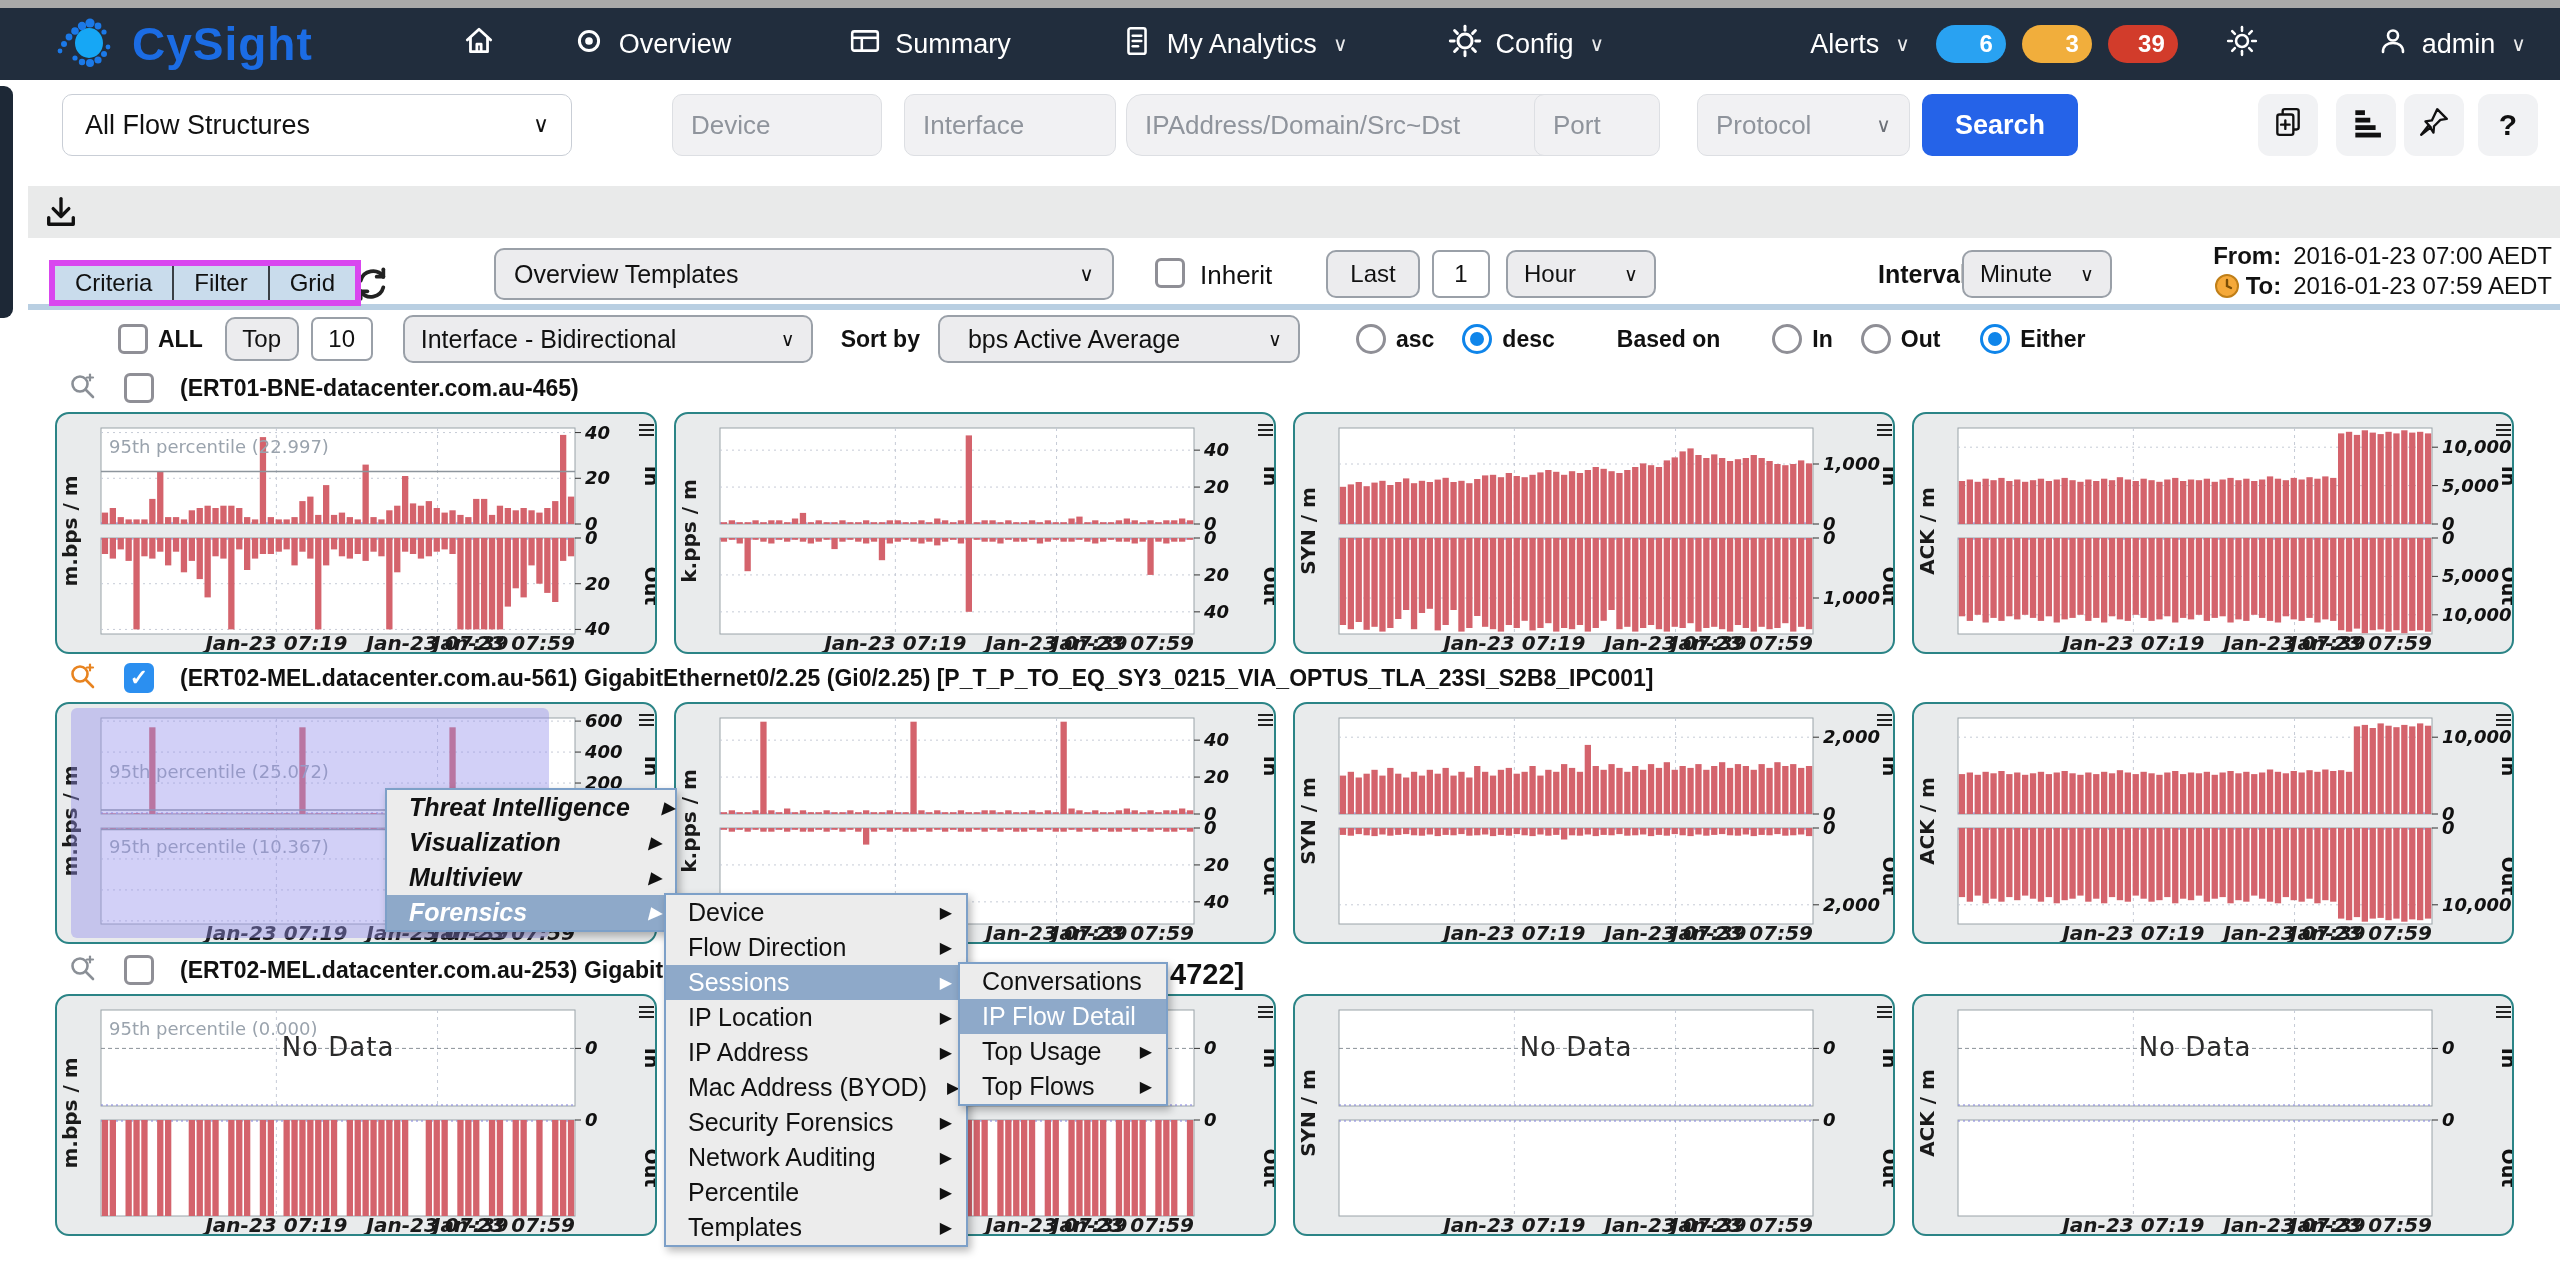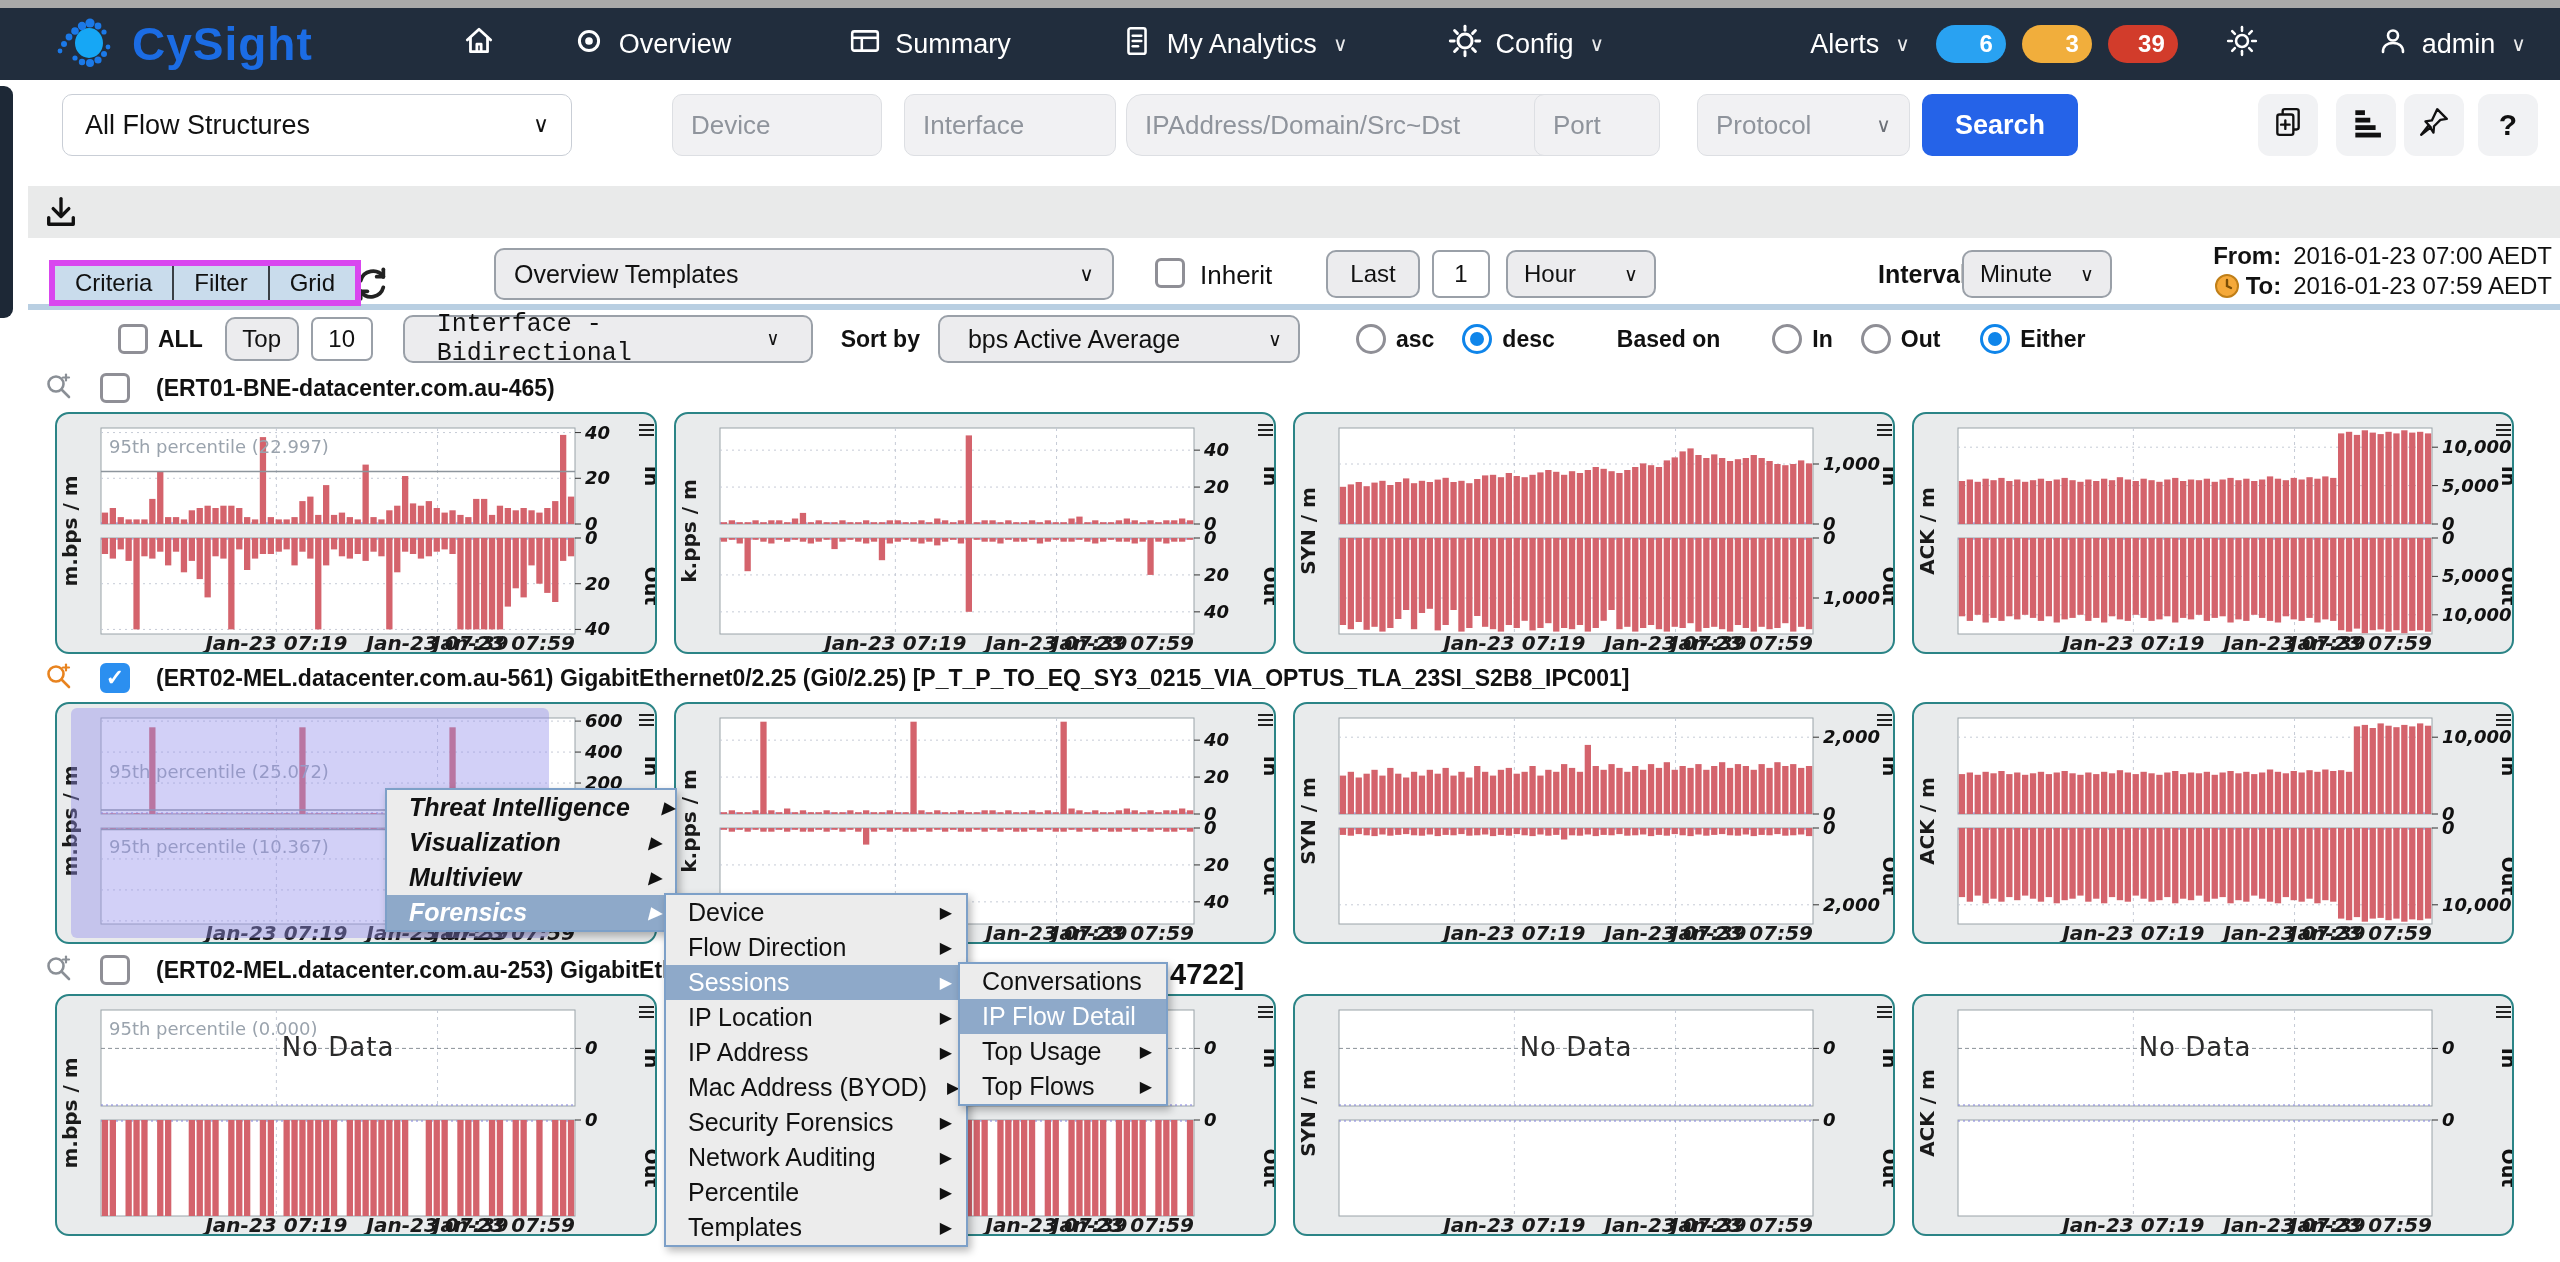--- a/index.html
+++ b/index.html
@@ -51,29 +51,29 @@
   .hoursel{position:absolute;left:1506px;top:250px;width:150px;height:48px;padding:0 16px;justify-content:space-between;font-size:24px;}
   .intervallbl{position:absolute;left:1878px;top:260px;font-size:25px;font-weight:bold;}
   .minsel{position:absolute;left:1962px;top:250px;width:150px;height:48px;padding:0 16px;justify-content:space-between;font-size:24px;}
   .fromto{position:absolute;right:8px;top:241px;display:grid;grid-template-columns:auto auto;column-gap:12px;
           row-gap:0;font-size:24px;line-height:30px;}
   .ft-lab{display:flex;align-items:center;justify-content:flex-end;gap:6px;font-weight:bold;}
   
   .filterrow{position:absolute;left:0;top:314px;right:0;height:50px;display:flex;align-items:center;padding-left:118px;}
   .blab{font-size:23px;font-weight:bold;}
   .toppill{width:74px;height:44px;justify-content:center;font-size:24px;}
-  .dimsel{width:410px;height:48px;padding:0 32px;justify-content:space-between;font-size:25px;font-family:Liberation Mono, monospace;}
+  .dimsel{width:410px;height:48px;padding:0 16px;justify-content:space-between;font-size:25px;}
   .sortsel{width:362px;height:48px;padding:0 16px;justify-content:space-between;font-size:25px;}
   .radio{box-sizing:border-box;width:30px;height:30px;border-radius:50%;border:3px solid #8f8f96;background:#fff;position:relative;}
   .radio.on{border:3px solid #0f85ea;}
   .radio.on::after{content:"";position:absolute;left:50%;top:50%;width:14px;height:14px;margin:-7px 0 0 -7px;
                    border-radius:50%;background:#0f85ea;}
   
   .section{position:absolute;left:0;right:0;}
-  .sec-head{position:absolute;left:44px;top:0;height:44px;display:flex;align-items:center;gap:26px;}
+  .sec-head{position:absolute;left:68px;top:0;height:44px;display:flex;align-items:center;gap:26px;}
   .sec-label{font-size:23px;font-weight:bold;white-space:nowrap;}
   .sec-suffix{position:absolute;top:10px;font-size:29px;font-weight:bold;}
   .cards{position:absolute;left:55px;top:46px;display:flex;gap:17px;}
   .card{position:relative;width:602px;height:242px;box-sizing:border-box;border:2px solid #2b8486;border-radius:14px;
         background:#e9ebec;overflow:hidden;}
   .card svg{display:block;}
   .chart text{font-family:"DejaVu Sans",sans-serif;}
   .sel-overlay{position:absolute;left:14px;top:4px;width:478px;height:230px;background:rgba(148,142,235,.42);
                border-radius:6px;z-index:5;}
   

